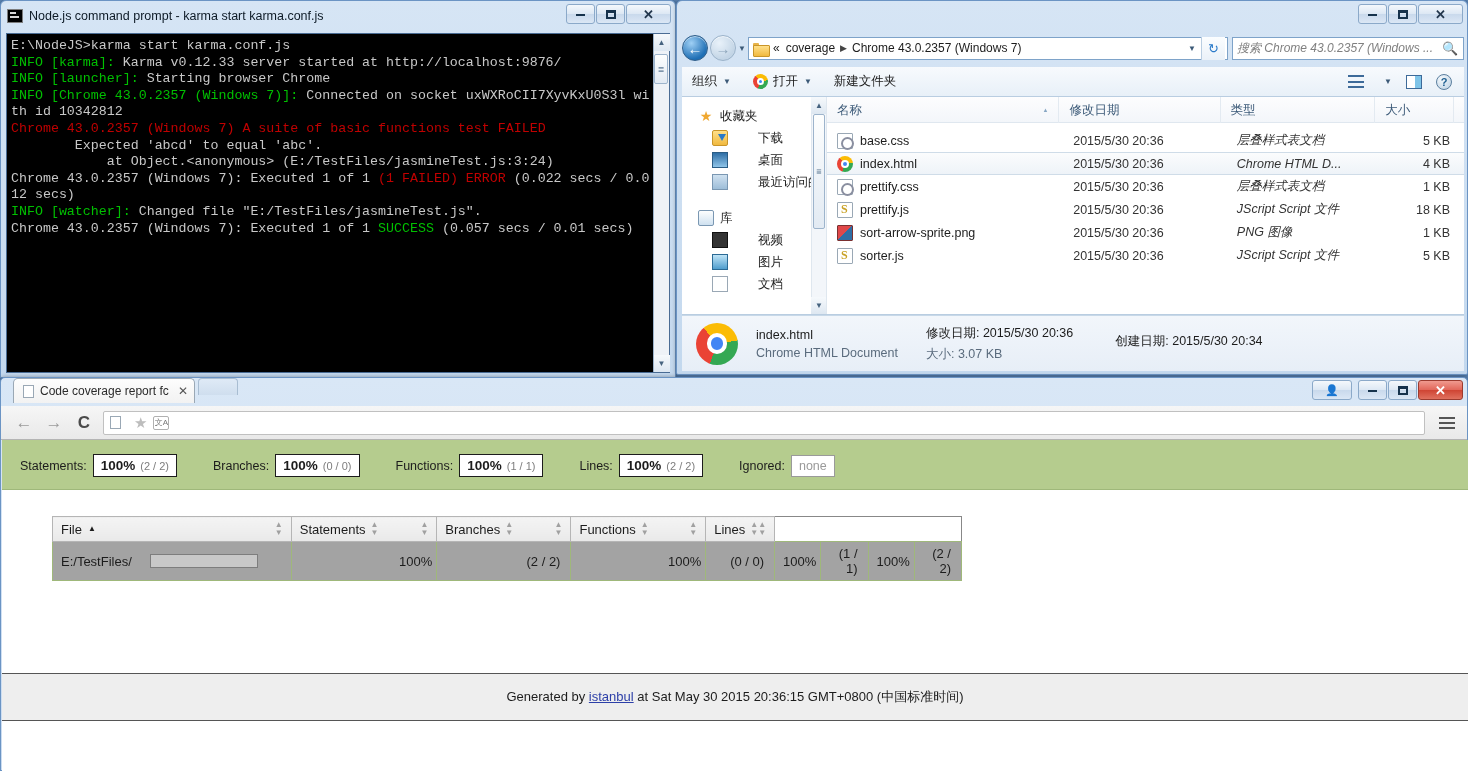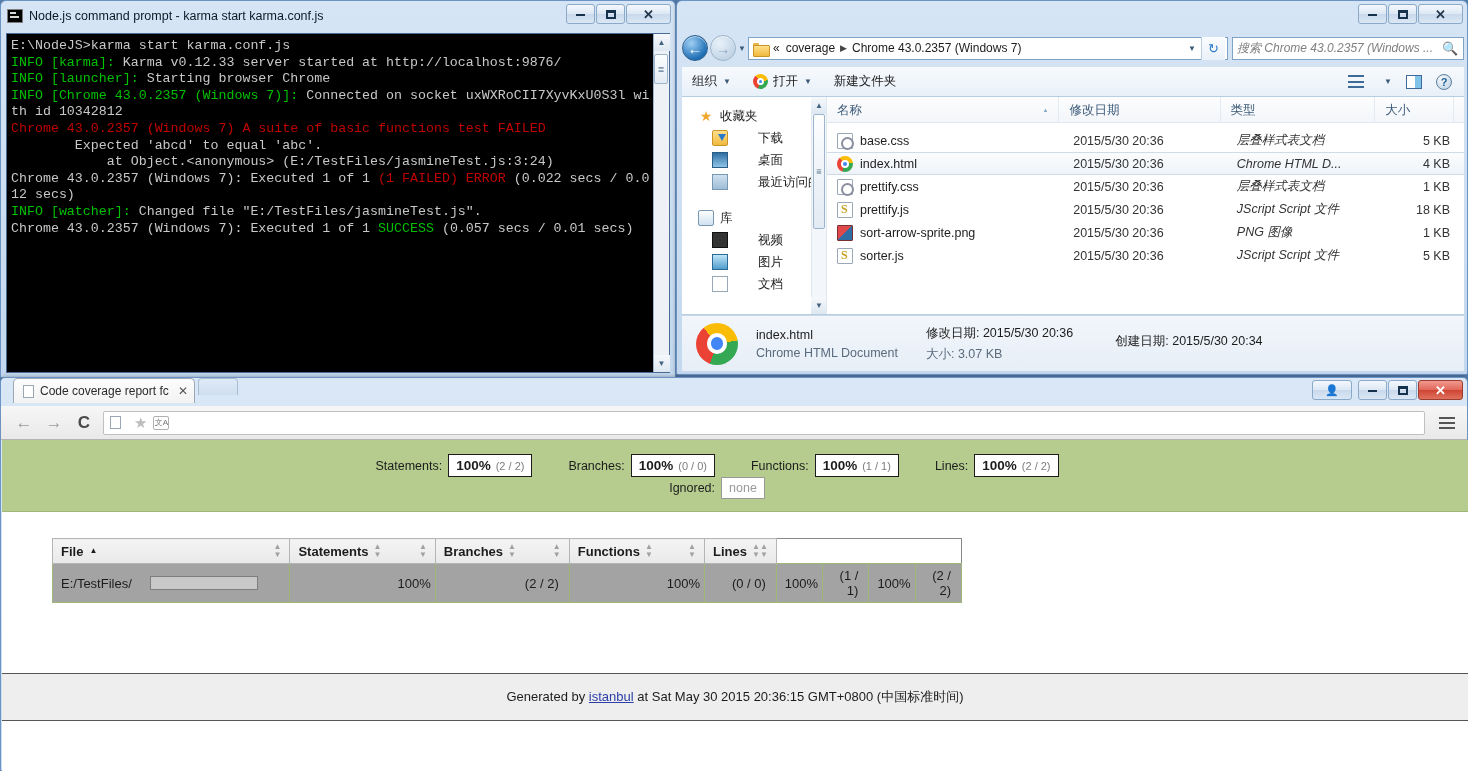--- a/index.html
+++ b/index.html
@@ -375,42 +375,42 @@
     background: #fff; overflow: hidden;
     font-family: "Liberation Sans", sans-serif;
   }
   .cov-header {
     background: #b5cc8e;
     padding: 14px 18px 12px 18px;
     border-bottom: 1px solid #9fb87a;
   }
   .cov-title { font-size: 15px; color: #1c1c1c; margin-bottom: 16px; }
   .cov-title b { font-weight: bold; }
-  .cov-stats { display:flex; align-items:center;flex-direction:column; }
+  .cov-stats { display:flex; align-items:center; }
   .stat { display:flex; align-items:center; margin-right: 36px; }
   .stat-label { font-size: 12.5px; color: #1c1c1c; margin-right: 6px; }
   .stat-box {
     border:1px solid #1c1c1c; background:#fff;
     padding: 3px 7px; display:flex; align-items:baseline;
   }
   .stat-box.empty { border-color:#9a9a9a; }
   .stat-pct { font-size: 13.5px; font-weight: bold; color:#1c1c1c; }
   .stat-frac { font-size: 11px; color:#7d7d7d; margin-left:5px; }
   .stat-none { font-size: 12.5px; color:#9a9a9a; }
 
   .cov-body { padding: 26px 0 0 0; background:#fff; }
   .cov-table {
     margin-left: 50px; width: 910px;
     border-collapse: collapse;
     border: 1px solid #888;
   }
   .cov-table th {
     background: linear-gradient(to bottom,#f4f4f4,#e9e9e9);
     border: 1px solid #b5b5b5;
-    font-size: 13px; font-weight: bold; color:#1c1c1c;
+    font-size: 13px; font-weight: normal; color:#1c1c1c;
     text-align: left; padding: 4px 8px; height: 22px;
     position: relative;
   }
   .th-inner { display:flex; align-items:center; }
   .sorter { font-size:8px; color:#a0a0a0; margin-left: 5px; line-height:1; }
   .sorter.active { color:#1c1c1c; }
   .sorter.right { margin-left:auto; }
   .cov-table td {
     background: #a3a3a3;
     border: 1px solid #9fb87a;

